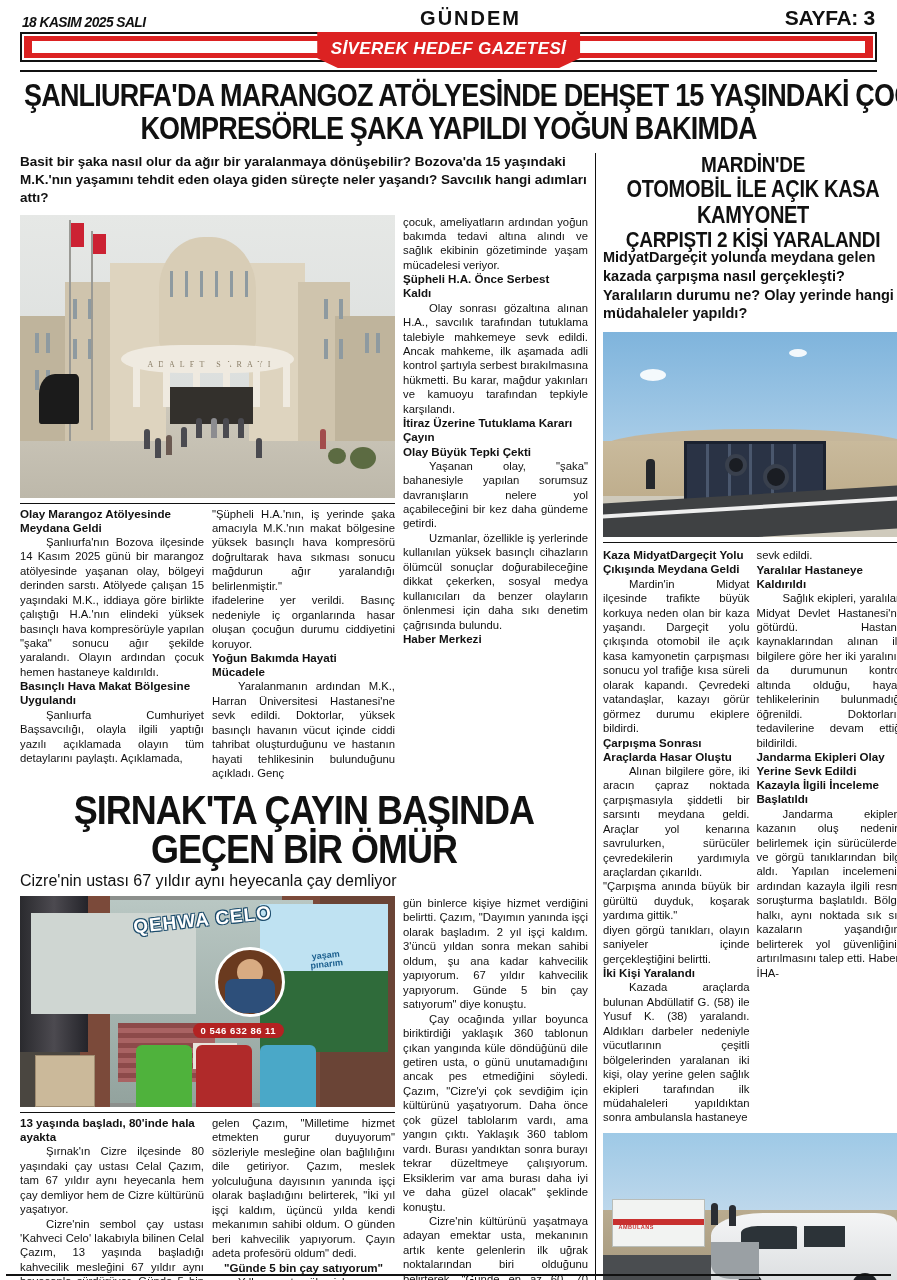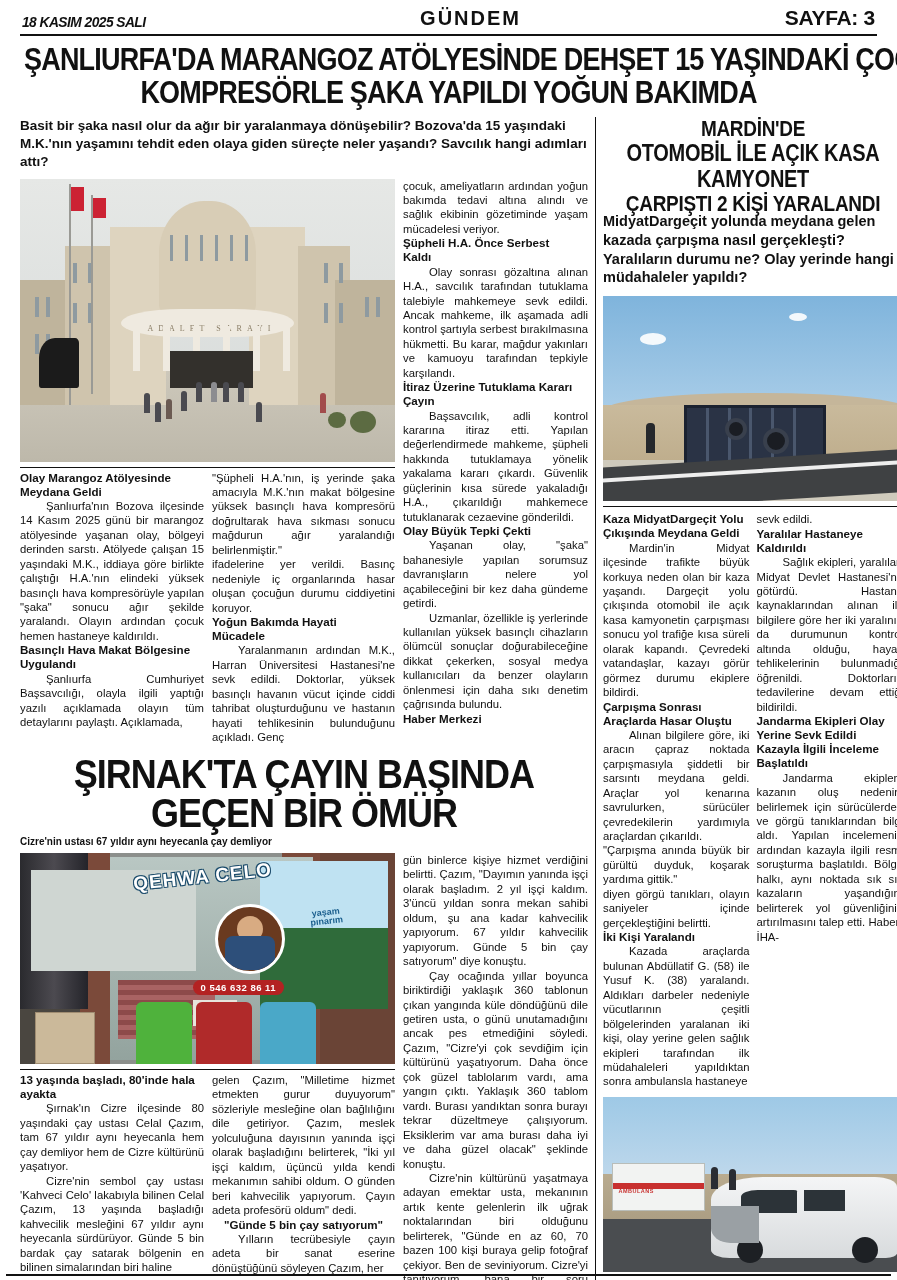--- a/index.html
+++ b/index.html
@@ -59,21 +59,21 @@
   p.t{ font-size:11.3px; line-height:1.28; text-align:justify; text-indent:26px;
        margin-bottom:0; hyphens:none; }
   p.t.noind{ text-indent:0; }
   .sub{ font-size:11.6px; font-weight:bold; line-height:1.22; }
   .sub.center{ text-align:center; }
 
   
   .head2{ text-align:center; font-weight:bold; line-height:.98; font-size:36px;
           letter-spacing:-1px; transform:scaleY(1.12); transform-origin:center top;
           padding-top:4px; }
-  .kicker2{ font-size:10px; font-weight:bold; margin-top:11px; }
+  .kicker2{ font-size:16px; font-weight:normal; margin-top:11px; }
 
   
   .head-r{ text-align:center; font-weight:bold; line-height:1.05; font-size:19px;
            letter-spacing:-0.3px; transform:scaleY(1.2); transform-origin:center top;}
   .lede-r{ font-size:14.5px; font-weight:bold; line-height:1.3; margin-top:13px; }
 
   .cols2{ display:flex; gap:7px; margin-top:5px; }
   .col2{ width:147px; }
 
   
@@ -178,20 +178,26 @@
 <body>
 
 <div class="page">
 
   <div class="masthead">
     <div class="m-date">18 KASIM 2025 SALI</div>
     <div class="m-sec">GÜNDEM</div>
     <div class="m-page">SAYFA: 3</div>
   </div>
 
+  <div class="banner-wrap">
+    <div class="banner-bar"></div>
+    <div class="banner-red"></div>
+    <div class="banner-white"></div>
+    <div class="banner-tab">SİVEREK HEDEF GAZETESİ</div>
+  </div>
 
   <hr class="rule">
 
   <div class="mainhead">
     <div>ŞANLIURFA'DA MARANGOZ ATÖLYESİNDE DEHŞET 15 YAŞINDAKİ ÇOCUĞA</div>
     <div>KOMPRESÖRLE ŞAKA YAPILDI YOĞUN BAKIMDA</div>
   </div>
 
   <div class="body-grid" style="margin-top:16px;">
 
@@ -288,21 +294,20 @@
           </div>
         </div>
 
         <div class="col">
           <p class="t noind">çocuk, ameliyatların ardından yoğun bakımda tedavi altına alındı ve sağlık ekibinin gözetiminde yaşam mücadelesi veriyor.</p>
           <div class="sub">Şüpheli H.A. Önce Serbest</div>
           <div class="sub">Kaldı</div>
           <p class="t">Olay sonrası gözaltına alınan H.A., savcılık tarafından tutuklama talebiyle mahkemeye sevk edildi. Ancak mahkeme, ilk aşamada adli kontrol şartıyla serbest bırakılmasına hükmetti. Bu karar, mağdur yakınları ve kamuoyu tarafından tepkiyle karşılandı.</p>
           <div class="sub">İtiraz Üzerine Tutuklama Kararı</div>
           <div class="sub">Çayın</div>
-          <p class="t">Başsavcılık, adli kontrol kararına itiraz etti. Yapılan değerlendirmede mahkeme, şüpheli hakkında tutuklamaya yönelik yakalama kararı çıkardı. Güvenlik güçlerinin kısa sürede yakaladığı H.A., çıkarıldığı mahkemece tutuklanarak cezaevine gönderildi.</p>
           <div class="sub">Olay Büyük Tepki Çekti</div>
           <p class="t">Yaşanan olay, "şaka" bahanesiyle yapılan sorumsuz davranışların nelere yol açabileceğini bir kez daha gündeme getirdi.</p>
           <p class="t">Uzmanlar, özellikle iş yerlerinde kullanılan yüksek basınçlı cihazların ölümcül sonuçlar doğurabileceğine dikkat çekerken, sosyal medya kullanıcıları da benzer olayların önlenmesi için daha sıkı denetim çağrısında bulundu.</p>
           <div class="sub">Haber Merkezi</div>
         </div>
       </div>
 
       <div class="head2" style="margin-top:6px;">
         <div>ŞIRNAK'TA ÇAYIN BAŞINDA</div>
         <div>GEÇEN BİR ÖMÜR</div>

